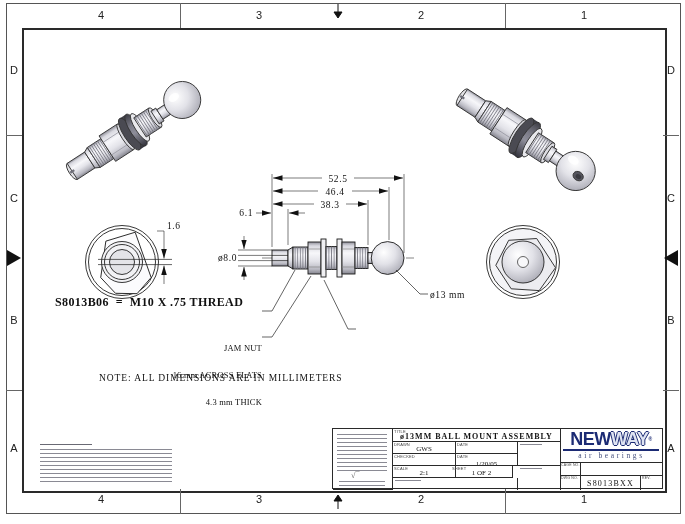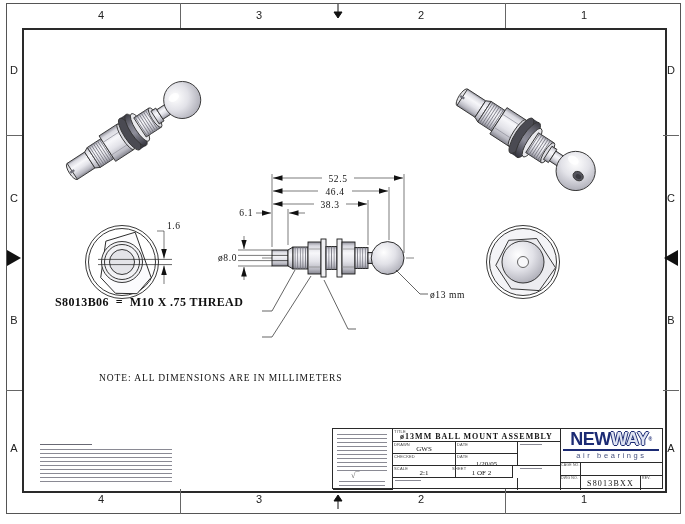--- a/index.html
+++ b/index.html
@@ -24,21 +24,21 @@
   .tb .tlabel{position:absolute;left:1px;top:0px;font-size:4px;color:#444;letter-spacing:.2px;
       font-family:"Liberation Sans",sans-serif;}
   .tb .tval{position:absolute;width:100%;text-align:center;font-size:7px;color:#111;}
   .logo-box{position:absolute;left:227px;top:0;width:103px;height:34px;border-bottom:1px solid #2a2a2a;box-sizing:border-box;}
   .logo-words{position:absolute;left:3px;top:1px;width:96px;text-align:center;border-bottom:2px solid #1c2b74;
       font-family:"Liberation Sans",sans-serif;font-weight:bold;font-size:18px;line-height:19px;letter-spacing:-.5px;}
   .logo-new{color:#1c2b74;}
   .logo-way{color:#dfe4f2;text-shadow:-1px 0 0 #1c2b74,1px 0 0 #1c2b74,0 -1px 0 #1c2b74,0 1px 0 #1c2b74;}
   .logo-reg{font-size:5px;color:#1c2b74;vertical-align:top;}
   .logo-tag{position:absolute;left:0;top:22px;width:100%;text-align:center;
-      font-family:Liberation Sans, sans-serif;font-size:7.5px;letter-spacing:2.6px;color:#45507e;}
+      font-family:Liberation Serif, serif;font-size:7.5px;letter-spacing:2.6px;color:#45507e;}
   .surf-sym{position:absolute;font-size:8px;color:#555;}
 </style>
 </head>
 <body>
 
 <div class="sheet">
 
   <div class="outer-border"></div>
   <div class="inner-border"></div>
 
@@ -254,20 +254,25 @@
       <text x="330" y="207.5" text-anchor="middle">38.3</text>
       <text x="253" y="216" text-anchor="end">6.1</text>
       <text x="218" y="261" text-anchor="start">ø8.0</text>
       <text x="430" y="298" text-anchor="start">ø13 mm</text>
       <text x="167" y="229" text-anchor="start">1.6</text>
     </g>
   </svg>
 
   <div class="lbl callout" style="left:55px;top:295px;">S8013B06  =  M10 X .75 THREAD</div>
 
+  <div class="lbl small-note" style="left:130px;top:326px;width:132px;text-align:right;">
+    <div>JAM NUT</div>
+    <div>16 mm ACROSS FLATS</div>
+    <div>4.3 mm THICK</div>
+  </div>
 
 
   <div class="lbl note" style="left:99px;top:373px;">NOTE: ALL DIMENSIONS ARE IN MILLIMETERS</div>
 
   <div class="fineprint-title" style="left:40px;top:444px;width:52px;"></div>
   <div class="fineprint" style="left:40px;top:449px;width:132px;height:33px;"></div>
 
   <div class="tb">
 
     <div class="cell" style="left:0;top:0;width:60px;height:61px;">

